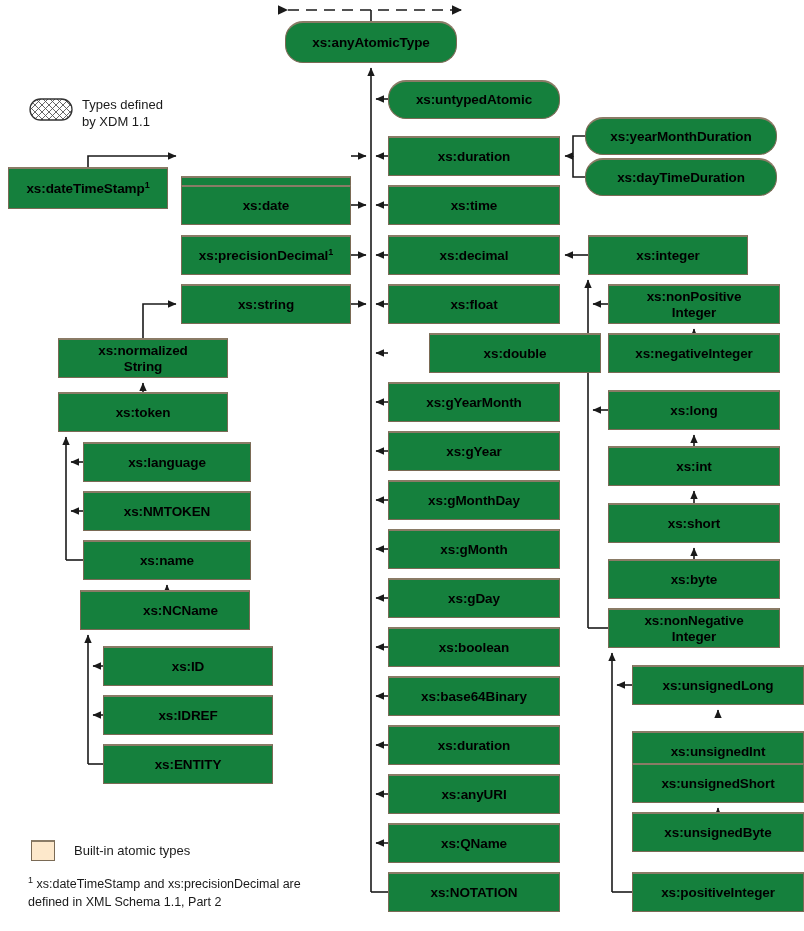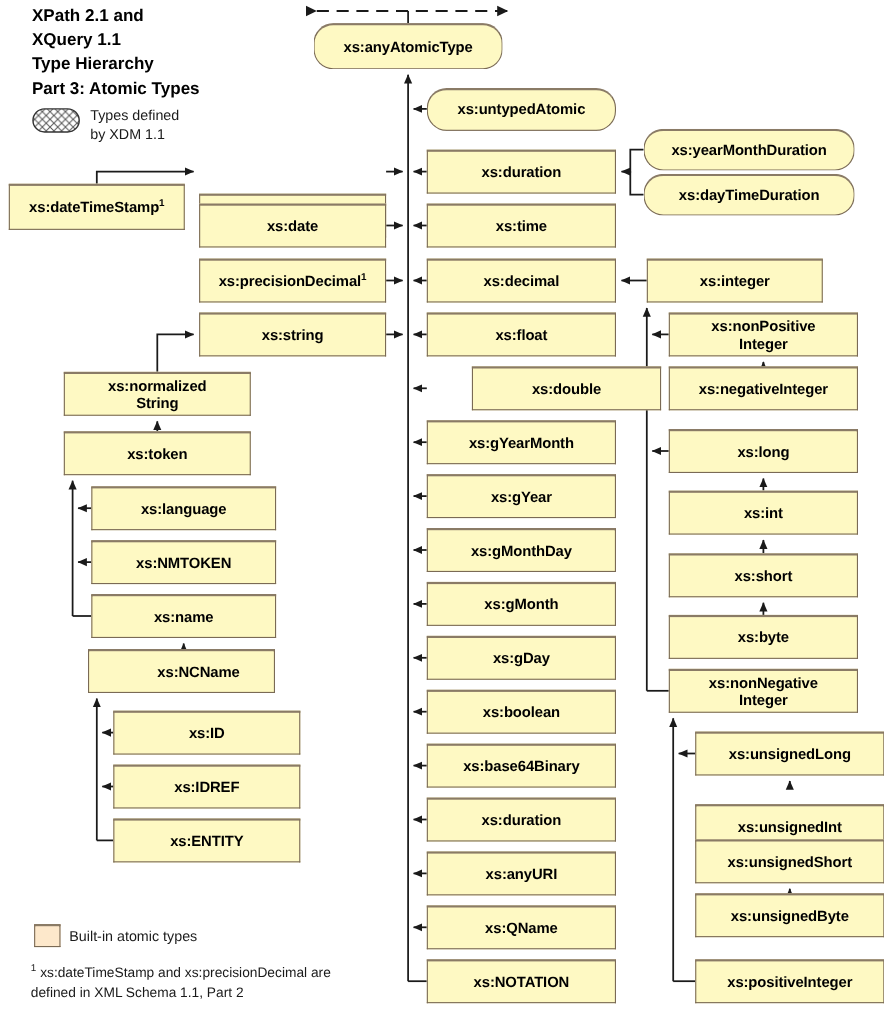--- a/index.html
+++ b/index.html
@@ -17,21 +17,21 @@
   #edges{
     position:absolute;
     left:0; top:0;
     width:804px; height:931px;
     pointer-events:none;
   }
   
   .node{
     position:absolute;
     box-sizing:border-box;
-    background:#fef9c3;
+    background:#15803d;
     border:1px solid #7a6a55;
     border-top:2px solid #8a7b66;
     display:flex;
     align-items:center;
     justify-content:center;
     text-align:center;
     font-weight:bold;
     font-size:13.5px;
     color:#000000;
     line-height:1.12;
@@ -91,21 +91,21 @@
   }
   .legend-builtin .box{
     width:24px;height:21px;
     background:#FDE8CB;
     border:1px solid #7a6a55;
     border-top:2px solid #8a7b66;
     box-sizing:border-box;
     flex:0 0 auto;
   }
   .legend-builtin .lbl{
-    margin-left:8px;
+    margin-left:19px;
     font-size:13px;
     color:#1a1a1a;
     white-space:nowrap;
   }
   .footnote{
     position:absolute;
     left:28px; top:876px;
     width:330px;
     font-size:12.5px;
     line-height:1.42;
@@ -207,26 +207,20 @@
       <path d="M103,666 L93,666" marker-end="url(#ah)"></path>
       <path d="M103,715 L93,715" marker-end="url(#ah)"></path>
       <path d="M103,764 L88,764"></path>
     </g>
 
     <g>
       <rect x="30" y="99" width="42" height="21" rx="10.5" ry="10.5" fill="url(#hatch)" stroke="#333" stroke-width="1.3"></rect>
     </g>
   </svg>
 
-  <div class="title">
-    <div>XPath 2.1 and</div>
-    <div>XQuery 1.1</div>
-    <div>Type Hierarchy</div>
-    <div>Part 3: Atomic Types</div>
-  </div>
 
   <div class="legend-xdm">
     <div class="swatch"></div>
     <div class="lbl">
       <div>Types defined</div>
       <div>by XDM 1.1</div>
     </div>
   </div>
 
   <div id="node-layer">

